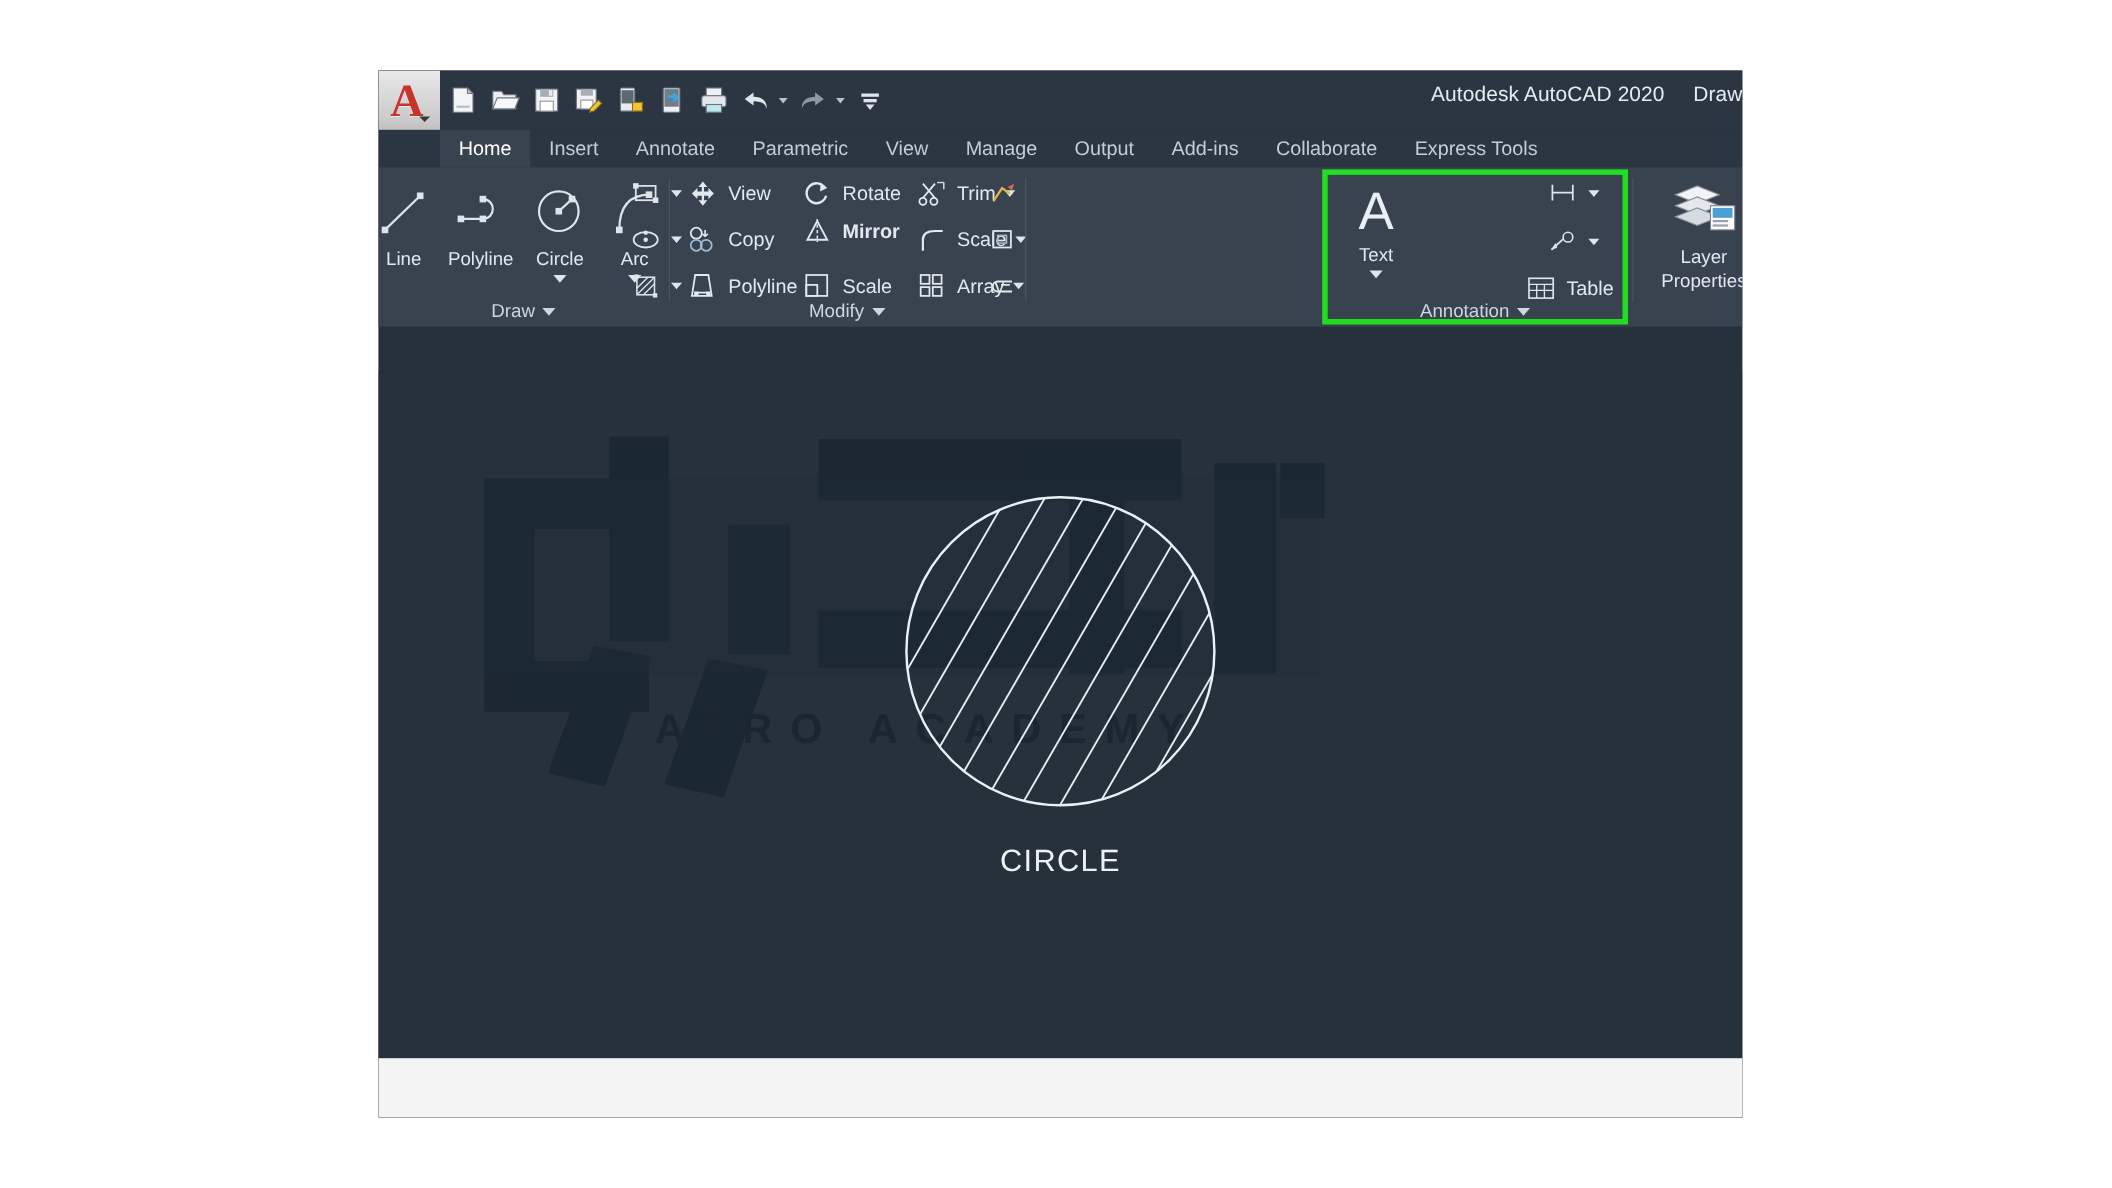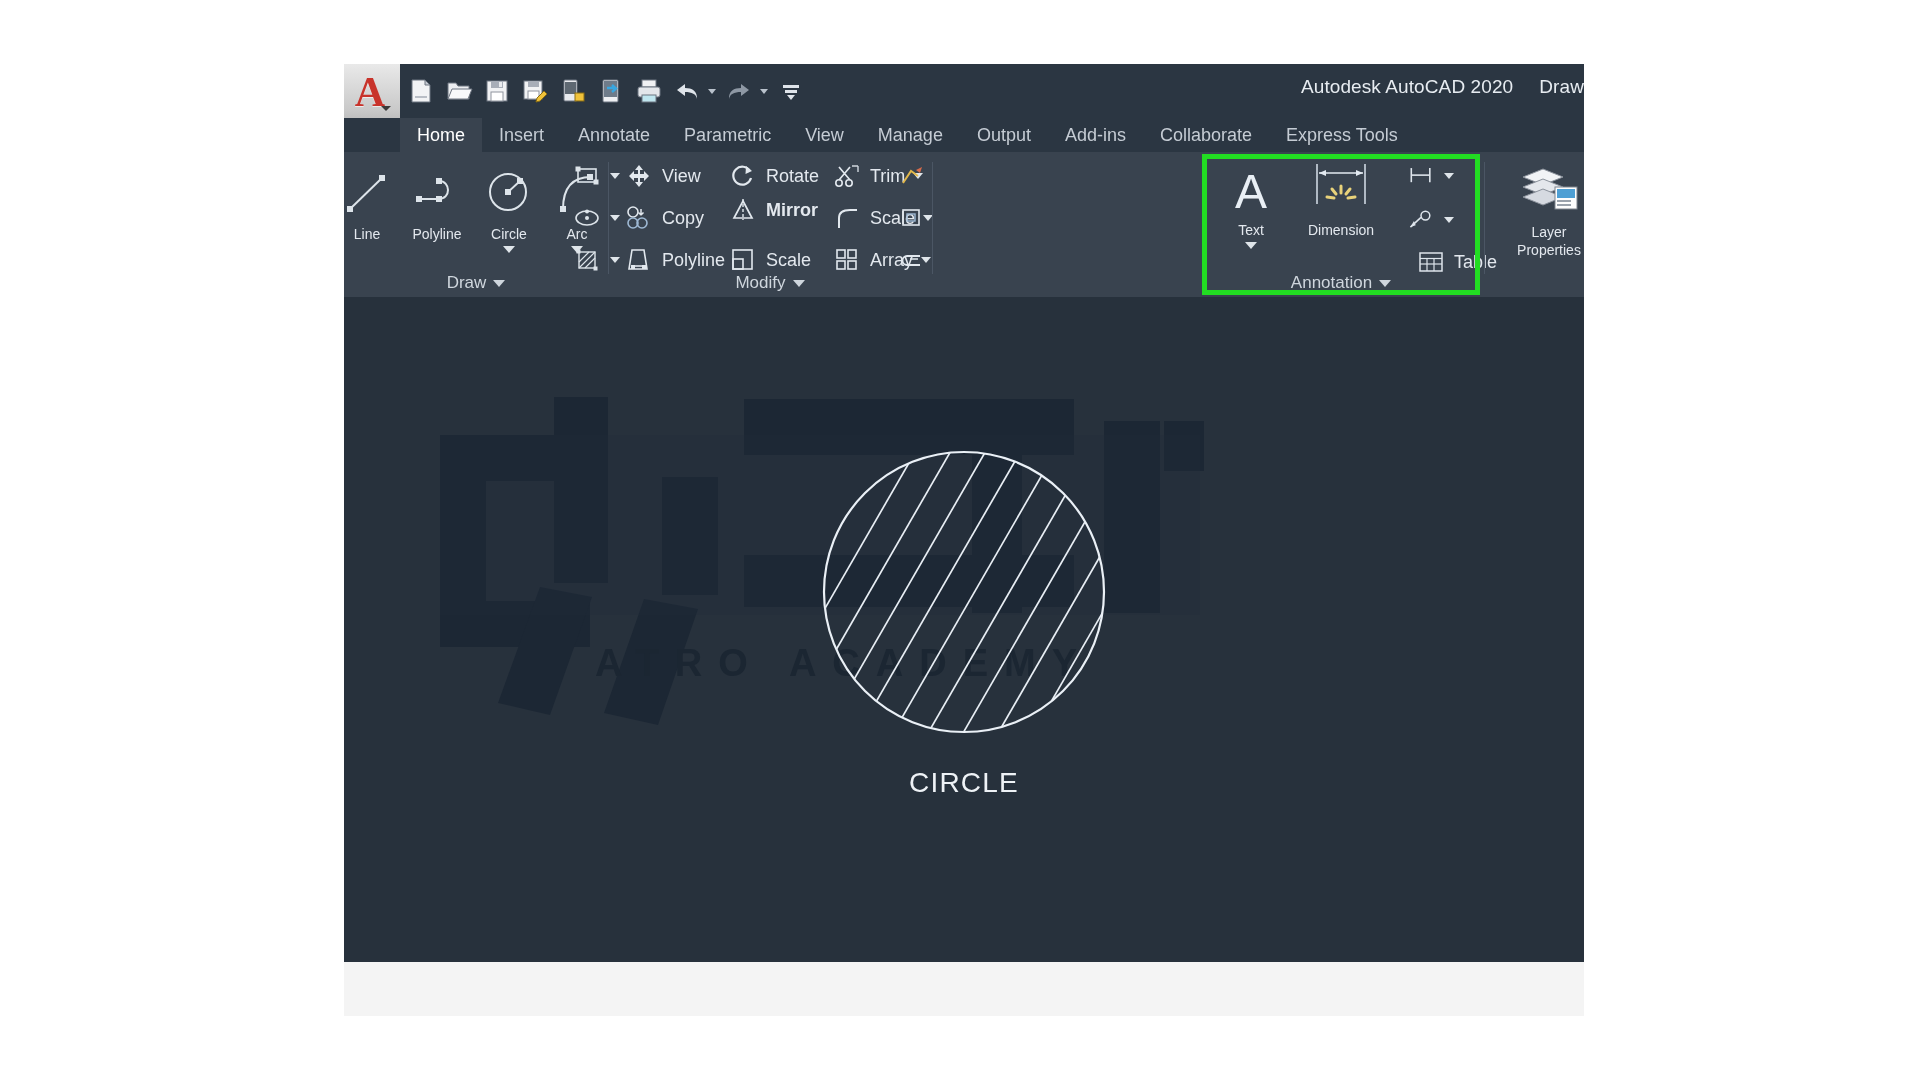--- a/index.html
+++ b/index.html
@@ -87,21 +87,21 @@
   .tri-down {
     width: 0; height: 0;
     border-left: 6px solid transparent; border-right: 6px solid transparent;
     border-top: 7px solid #cfd6dd;
   }
   .panel-sep { position: absolute; top: 10px; width: 1px; height: 112px; background: #4b5664; }
 
   
   .bigbtn { position: absolute; width: 74px; text-align: center; }
   .bigbtn .ic { height: 62px; display: flex; align-items: center; justify-content: center; }
-  .bigbtn .lb { color: #e3e8ee; font-size: 14px; margin-top: 2px; white-space: nowrap; }
+  .bigbtn .lb { color: #e3e8ee; font-size: 17px; margin-top: 2px; white-space: nowrap; }
   .bigbtn .dd {
     width: 0; height: 0; margin: 4px auto 0;
     border-left: 6px solid transparent; border-right: 6px solid transparent;
     border-top: 7px solid #dfe5ea;
   }
 
   
   .smbtn { position: absolute; display: flex; align-items: center; gap: 8px; height: 32px; }
   .smbtn .ic { width: 30px; height: 28px; display:flex; align-items:center; justify-content:center; }
   .smbtn .lb { color: #e3e8ee; font-size: 18px; white-space: nowrap; }
@@ -497,39 +497,20 @@
         <div class="bigbtn" style="left:4px; top:6px;">
           <div class="ic">
             <svg width="52" height="54" viewBox="0 0 52 54">
               <text x="26" y="46" font-family="Liberation Sans, sans-serif" font-size="48" fill="#e9eff5" text-anchor="middle">A</text>
             </svg>
           </div>
           <div class="lb">Text</div>
           <div class="dd"></div>
         </div>
 
-        <div class="bigbtn" style="left:72px; top:6px; width:118px;">
-          <div class="ic">
-            <svg width="72" height="58" viewBox="0 0 72 58">
-              <line x1="12" y1="4" x2="12" y2="44" stroke="#cfd8e1" stroke-width="1.6"></line>
-              <line x1="60" y1="4" x2="60" y2="44" stroke="#cfd8e1" stroke-width="1.6"></line>
-              <line x1="14" y1="13" x2="58" y2="13" stroke="#e3eaf1" stroke-width="1.7"></line>
-              <path d="M14 13 L21 10 L21 16 Z" fill="#e3eaf1"></path>
-              <path d="M58 13 L51 10 L51 16 Z" fill="#e3eaf1"></path>
-              <g stroke="#e8d27a" stroke-width="3" stroke-linecap="round">
-                <line x1="36" y1="26" x2="36" y2="33"></line>
-                <line x1="27" y1="29" x2="31" y2="34"></line>
-                <line x1="45" y1="29" x2="41" y2="34"></line>
-                <line x1="22" y1="37" x2="29" y2="38"></line>
-                <line x1="50" y1="37" x2="43" y2="38"></line>
-              </g>
-            </svg>
-          </div>
-          <div class="lb">Dimension</div>
-        </div>
 
         <div class="smbtn" style="left:196px; top:8px;">
           <span class="ic">
             <svg width="34" height="26" viewBox="0 0 34 26">
               <line x1="6" y1="4" x2="6" y2="20" stroke="#dee5ec" stroke-width="1.8"></line>
               <line x1="27" y1="4" x2="27" y2="20" stroke="#dee5ec" stroke-width="1.8"></line>
               <line x1="6" y1="12" x2="27" y2="12" stroke="#dee5ec" stroke-width="1.8"></line>
             </svg>
           </span>
           <span class="dd"></span>
@@ -539,21 +520,21 @@
           <span class="ic">
             <svg width="34" height="26" viewBox="0 0 34 26">
               <path d="M5 21 L17 10" stroke="#dee5ec" stroke-width="1.8" fill="none"></path>
               <path d="M5 21 L11 19 L9 14 Z" fill="#dee5ec"></path>
               <circle cx="22" cy="8" r="5" stroke="#dee5ec" stroke-width="1.7" fill="none"></circle>
             </svg>
           </span>
           <span class="dd"></span>
         </div>
 
-        <div class="smbtn" style="left:206px; top:94px;align-items:center;">
+        <div class="smbtn" style="left:176px; top:94px;align-items:center;">
           <span class="ic">
             <svg width="30" height="26" viewBox="0 0 30 26">
               <rect x="4" y="4" width="22" height="18" stroke="#dee5ec" stroke-width="1.5" fill="none"></rect>
               <line x1="4" y1="9.5" x2="26" y2="9.5" stroke="#dee5ec" stroke-width="1.2"></line>
               <line x1="4" y1="15" x2="26" y2="15" stroke="#dee5ec" stroke-width="1.2"></line>
               <line x1="11" y1="9.5" x2="11" y2="22" stroke="#dee5ec" stroke-width="1.2"></line>
               <line x1="18" y1="9.5" x2="18" y2="22" stroke="#dee5ec" stroke-width="1.2"></line>
             </svg>
           </span>
           <span class="lb">Table</span>

